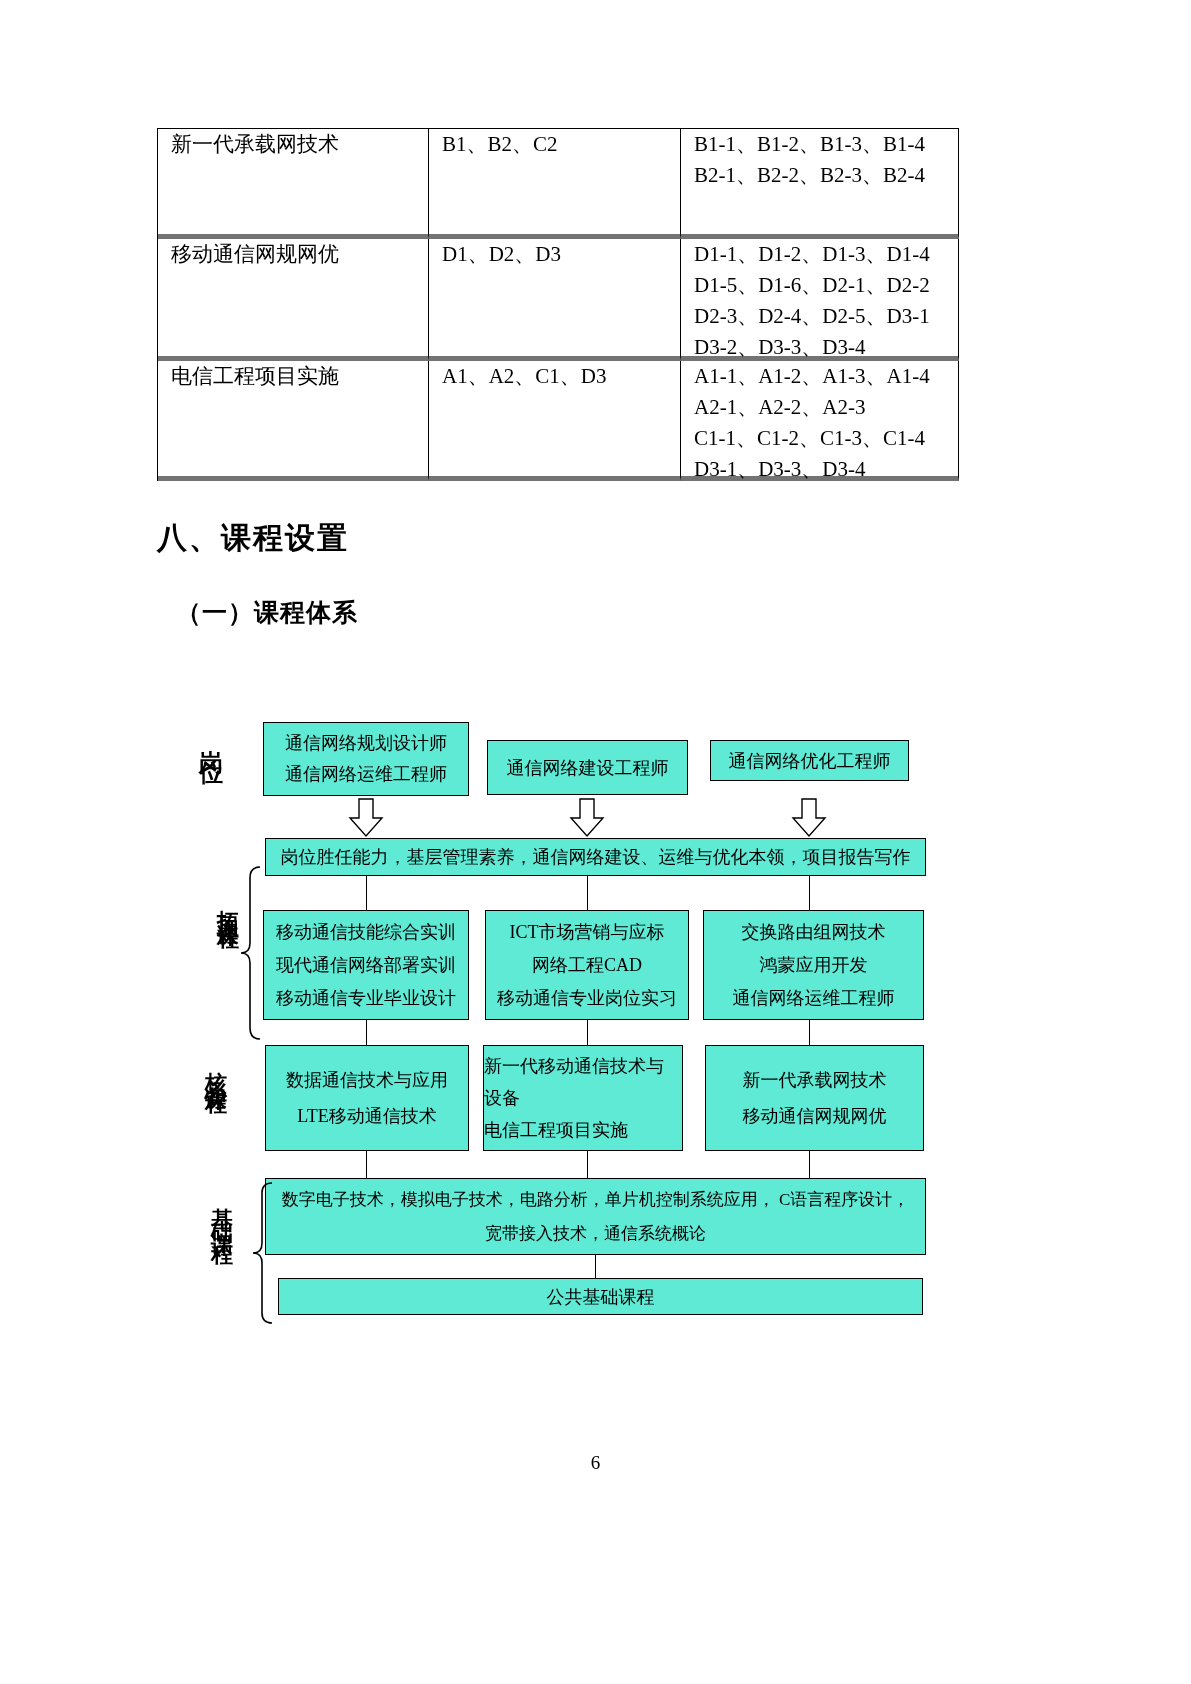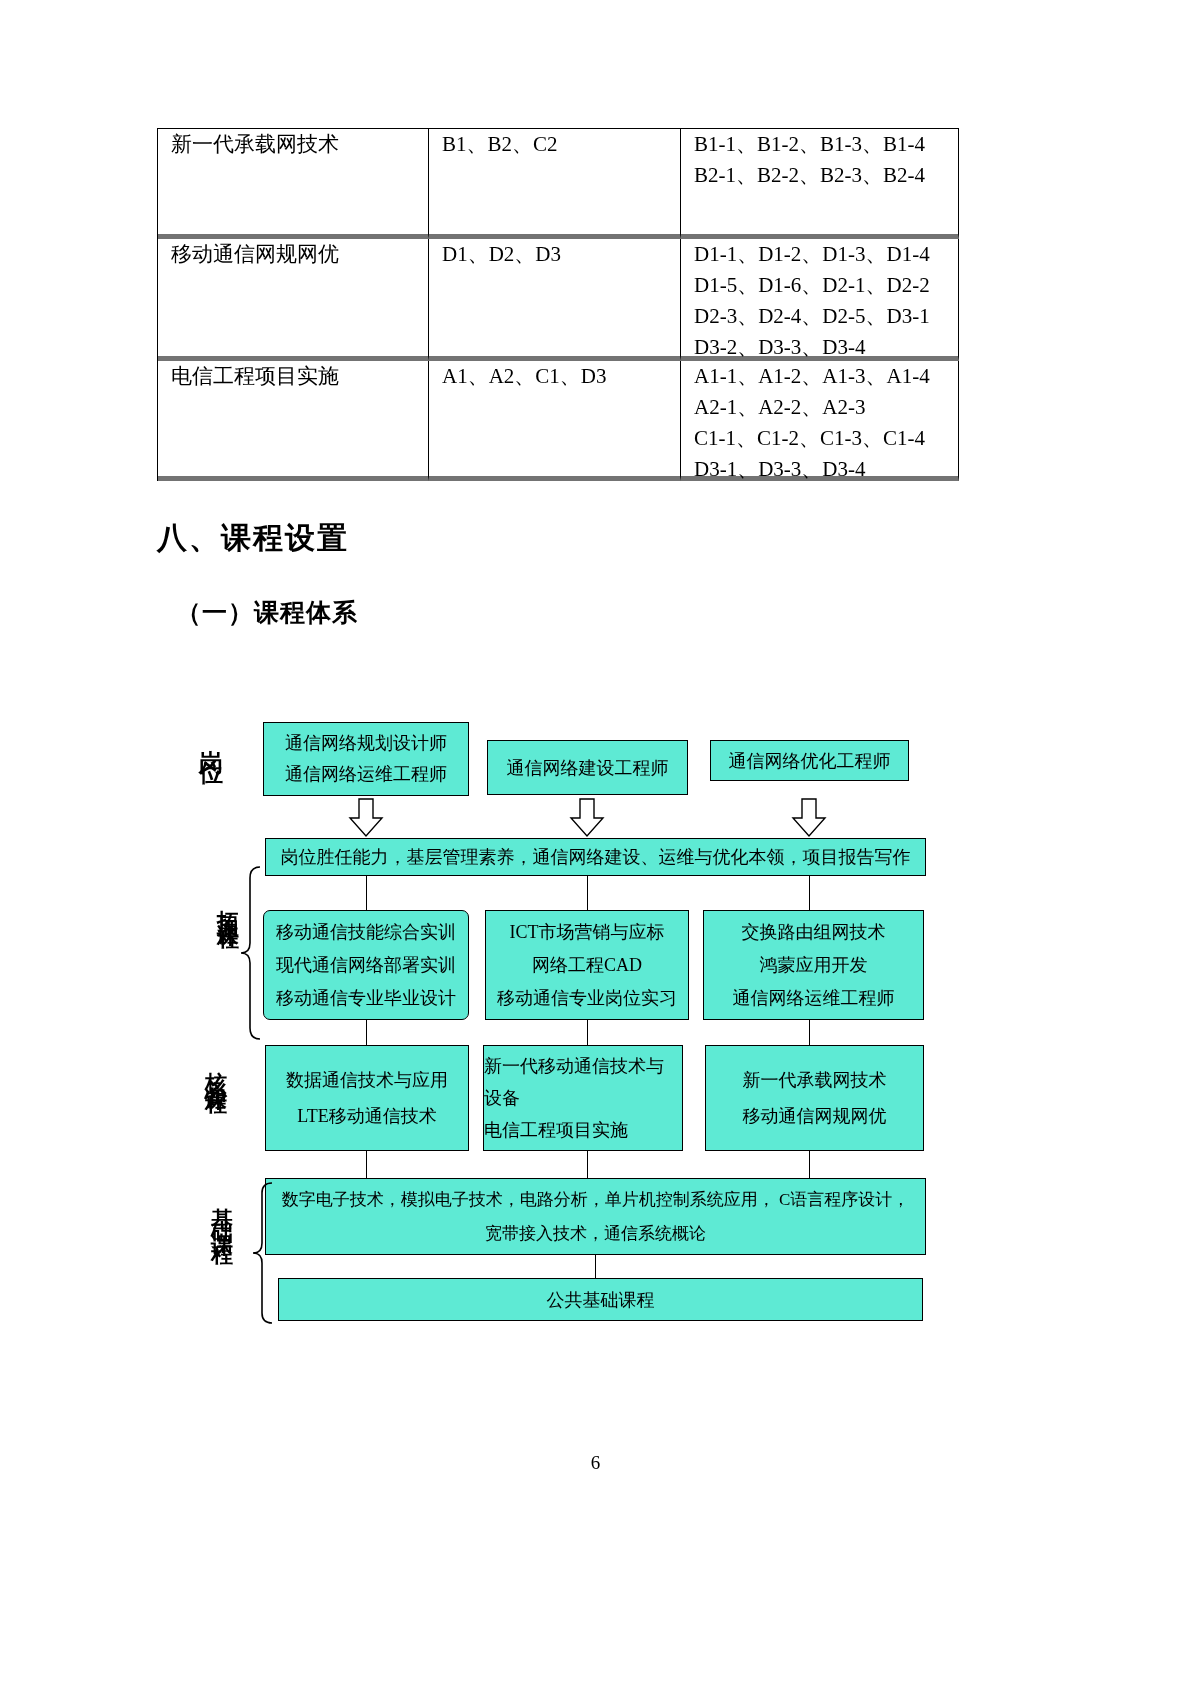--- a/index.html
+++ b/index.html
@@ -134,21 +134,21 @@
   <svg class="arrow-svg" style="left:791px;top:798px;" width="36" height="40" viewBox="0 0 36 40">
     <polygon points="11,1 25,1 25,20 34,20 18,38 2,20 11,20" fill="#fff" stroke="#000" stroke-width="1.4"></polygon>
   </svg>
 
   <div class="dbox" style="left:265px;top:838px;width:661px;height:38px;white-space:nowrap;">岗位胜任能力，基层管理素养，通信网络建设、运维与优化本领，项目报告写作</div>
 
   <div class="vline" style="left:366px;top:876px;height:34px;"></div>
   <div class="vline" style="left:587px;top:876px;height:34px;"></div>
   <div class="vline" style="left:809px;top:876px;height:34px;"></div>
 
-  <div class="dbox" style="left:263px;top:910px;width:206px;height:110px;line-height:33px;border-radius:7px;">
+  <div class="dbox" style="left:263px;top:910px;width:206px;height:110px;line-height:33px;">
     <div>移动通信技能综合实训</div>
     <div>现代通信网络部署实训</div>
     <div>移动通信专业毕业设计</div>
   </div>
   <div class="dbox" style="left:485px;top:910px;width:204px;height:110px;line-height:33px;">
     <div>ICT市场营销与应标</div>
     <div>网络工程CAD</div>
     <div>移动通信专业岗位实习</div>
   </div>
   <div class="dbox" style="left:703px;top:910px;width:221px;height:110px;line-height:33px;">
@@ -179,21 +179,21 @@
   <div class="vline" style="left:587px;top:1151px;height:27px;"></div>
   <div class="vline" style="left:809px;top:1151px;height:27px;"></div>
 
   <div class="dbox" style="left:265px;top:1178px;width:661px;height:77px;font-size:17px;line-height:34px;">
     <div>数字电子技术，模拟电子技术，电路分析，单片机控制系统应用， C语言程序设计，</div>
     <div>宽带接入技术，通信系统概论</div>
   </div>
 
   <div class="vline" style="left:595px;top:1255px;height:23px;"></div>
 
-  <div class="dbox" style="left:278px;top:1278px;width:645px;height:43px;">公共基础课程</div>
+  <div class="dbox" style="left:278px;top:1278px;width:645px;height:37px;">公共基础课程</div>
 
   <svg class="brace-svg" style="left:238px;top:864px;" width="26" height="178" viewBox="0 0 26 178">
     <path d="M 22 3 Q 12 3 12 14 L 12 79 Q 12 89 3 89 Q 12 89 12 99 L 12 164 Q 12 175 22 175" fill="none" stroke="#000" stroke-width="1.6"></path>
   </svg>
   <svg class="brace-svg" style="left:250px;top:1180px;" width="26" height="146" viewBox="0 0 26 146">
     <path d="M 22 3 Q 12 3 12 13 L 12 63 Q 12 73 3 73 Q 12 73 12 83 L 12 133 Q 12 143 22 143" fill="none" stroke="#000" stroke-width="1.6"></path>
   </svg>
 
   <div class="page-number">6</div>
 

